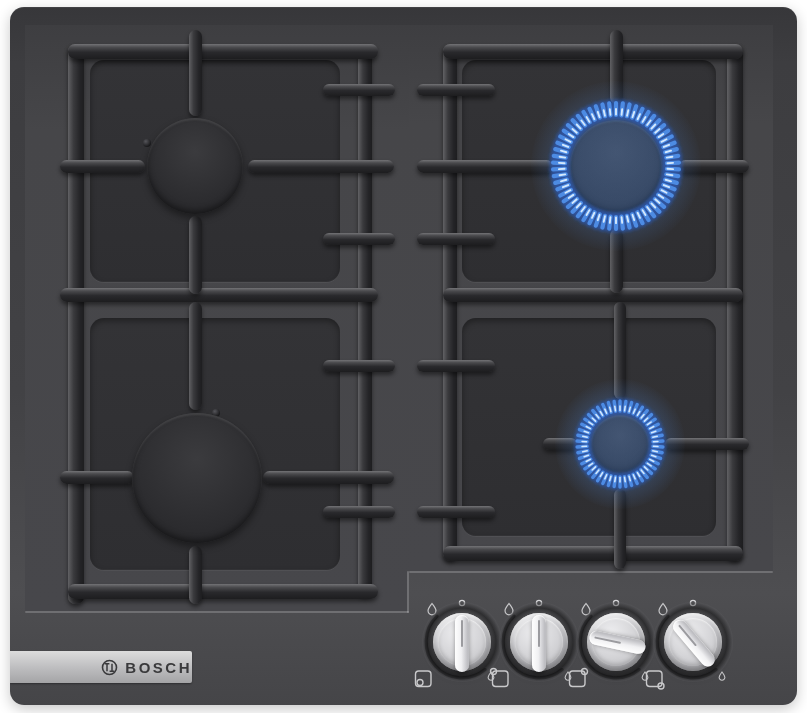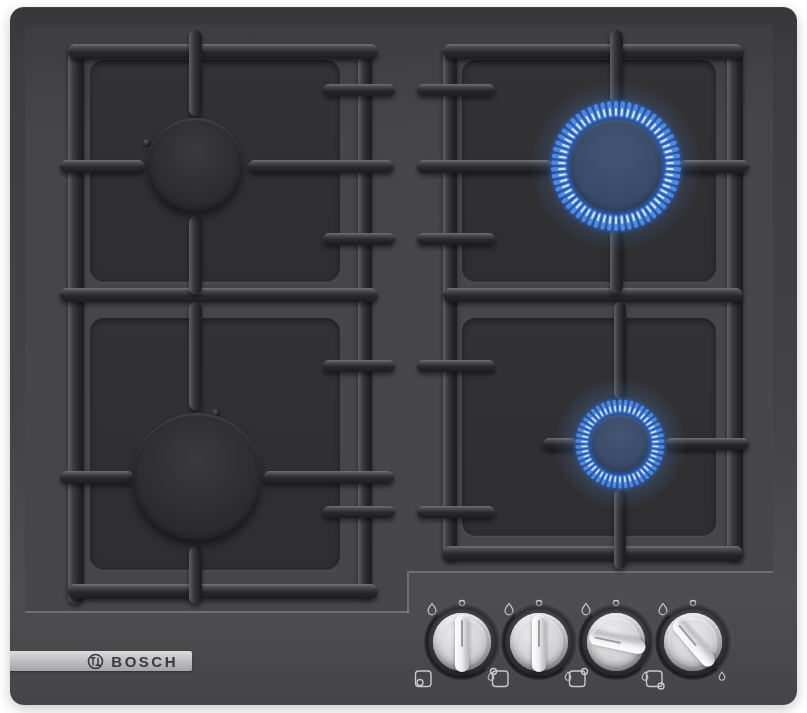--- a/index.html
+++ b/index.html
@@ -27,23 +27,23 @@
     position:absolute;border-radius:50%;
     background:radial-gradient(circle at 50% 35%,#3b3b3e 0%,#2e2e31 55%,#27272a 85%,#222225 100%);
     box-shadow:0 4px 7px rgba(0,0,0,.4), inset 0 2px 2px rgba(255,255,255,.10), inset 0 -3px 6px rgba(0,0,0,.45);
   }
   .electrode{position:absolute;width:8px;height:8px;border-radius:50%;
     background:radial-gradient(circle at 35% 30%,#55555a,#1b1b1d 70%);}
   .glow{position:absolute;border-radius:50%;pointer-events:none;
     background:radial-gradient(circle, rgba(86,146,235,.30) 35%, rgba(86,146,235,.12) 58%, rgba(86,146,235,0) 72%);}
   #flames{position:absolute;left:0;top:0;pointer-events:none}
   .badge{
-    position:absolute;left:0;top:644px;width:182px;height:20px;box-sizing:border-box;
+    position:absolute;left:0;top:644px;width:182px;height:32px;box-sizing:border-box;
     background:linear-gradient(180deg,#dcdcdc 0%,#bcbcbe 55%,#a4a4a6 100%);
-    display:flex;align-items:center;justify-content:flex-end;gap:7px;padding-right:14px;
+    display:flex;align-items:center;justify-content:flex-end;gap:7px;
     border-radius:0 2px 2px 0;box-shadow:0 1px 2px rgba(0,0,0,.35);
   }
   .badge-text{font-size:15px;font-weight:700;letter-spacing:2.5px;color:#3a3a3c;line-height:1}
   .knob{position:absolute;width:100px;height:100px}
   .knob svg.marks{position:absolute;left:0;top:0}
   .knob-well{position:absolute;left:10px;top:10px;width:80px;height:80px;border-radius:50%;
     background:radial-gradient(circle, rgba(0,0,0,0) 52%, rgba(0,0,0,.38) 60%, rgba(100,100,104,.45) 72%, rgba(0,0,0,0) 79%);}
   .knob-body{position:absolute;left:21px;top:21px;width:58px;height:58px;border-radius:50%;
     background:radial-gradient(circle at 38% 28%,#f4f4f5 0%,#dcdcdf 35%,#ababaf 70%,#8b8b8f 100%);
     box-shadow:0 4px 8px rgba(0,0,0,.5), inset 0 -3px 6px rgba(0,0,0,.28), inset 0 2px 3px rgba(255,255,255,.85);}

